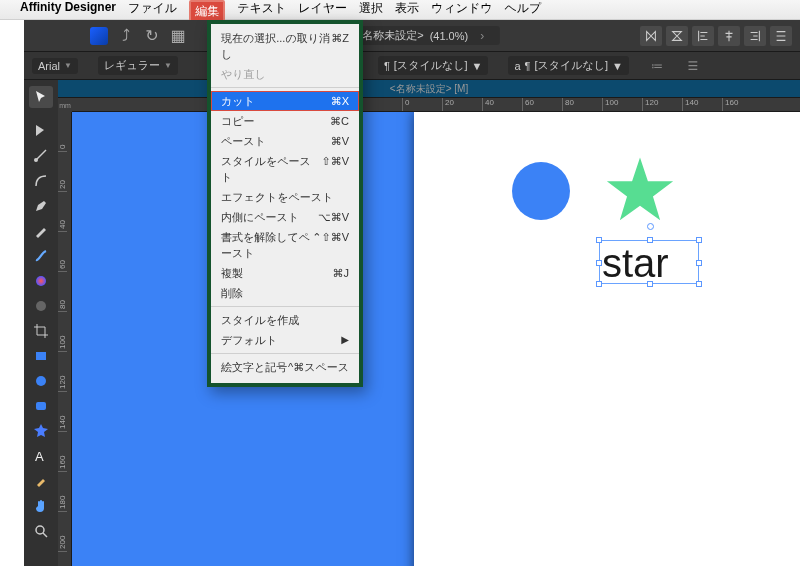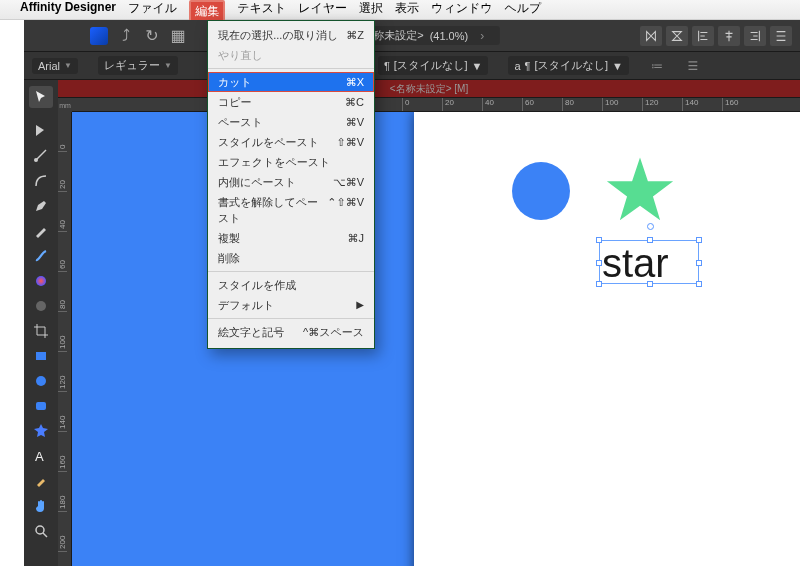--- a/index.html
+++ b/index.html
@@ -6,21 +6,21 @@
 body { width: 800px; height: 566px; background: #fff; overflow: hidden; position: relative; }
 
 
 .macmenu { position: absolute; top: 0; left: 0; right: 0; height: 20px; background: linear-gradient(#f6f6f6,#e9e9e9); display: flex; align-items: flex-start; font-size: 12px; padding: 0 8px; gap: 12px; border-bottom: 1px solid #d0d0d0; }
 .macmenu .apple { font-size: 13px; }
 .macmenu .appname { font-weight: 600; }
 .macmenu .mitem { cursor: default; }
 .macmenu .mhl { background: #da4a3e; color:#fff; padding: 1px 4px; border: 2px solid #e57b6f; border-radius:2px; }
 
 
-.dropdown { position: absolute; top: 20px; left: 207px; width: 168px; background: #efefef; border: 1px solid #14532d; box-shadow: 4px 6px 14px rgba(0,0,0,0.35); font-size: 11px; padding: 4px 0 6px; }
+.dropdown { position: absolute; top: 20px; left: 207px; width: 156px; background: #efefef; border: 4px solid #14532d; box-shadow: 4px 6px 14px rgba(0,0,0,0.35); font-size: 11px; padding: 4px 0 6px; }
 .dropdown .row { display: flex; justify-content: space-between; padding: 2px 10px; color: #333; line-height:16px; }
 .dropdown .row.disabled { color: #a0a0a0; }
 .dropdown .row.highlight { background: #1e72ee; color: #fff; outline: 1.5px solid #d94a3e; outline-offset:-1px; }
 .dropdown .sep { height: 1px; background: #cfcfcf; margin: 3px 0; }
 .dropdown .arrow { font-size:10px; }
 
 
 .appwin { position: absolute; top: 20px; left: 24px; right: 0; bottom: 0; background: #2a2a2a; }
 .traffic { position:absolute; top:8px; left:8px; display:flex; gap:6px; }
 .traffic span{ width:10px; height:10px; border-radius:50%; display:block;}
@@ -35,21 +35,21 @@
 .rightbtns{position:absolute; right:8px; top:6px; display:flex; gap:4px;}
 .rightbtns .rb{width:22px;height:20px;background:#4a4a4a;border-radius:2px;display:flex;align-items:center;justify-content:center;}
 .rightbtns svg{width:14px;height:14px;stroke:#ccc;fill:none;stroke-width:1.2;}
 
 .optbar{position:absolute; top:32px; left:0; right:0; height:28px; background:#343434; display:flex; align-items:center; padding:0 8px; gap:20px; border-bottom:1px solid #1a1a1a; font-size:11px; color:#ccc;}
 .optbar .dd{display:flex; align-items:center; gap:4px; background:#2a2a2a; padding:2px 6px; border-radius:3px;}
 .optbar .dd .car{font-size:8px;color:#888;}
 .optbar .chip{background:#2a2a2a; padding:2px 6px; border-radius:3px; color:#ccc; display:flex; align-items:center; gap:4px;}
 .optbar .ic{width:16px;height:16px;display:flex;align-items:center;justify-content:center;color:#888;font-size:12px;}
 
-.tabstrip{position:absolute; top:60px; left:34px; right:0; height:18px; background:#7f1d1d; border-bottom:1px solid #1a1a1a; font-size:10px; color:#999; text-align:center; line-height:18px;}
+.tabstrip{position:absolute; top:60px; left:34px; right:0; height:18px; background:#0c4a6e; border-bottom:1px solid #1a1a1a; font-size:10px; color:#999; text-align:center; line-height:18px;}
 
 .ruler-h{position:absolute; top:78px; left:48px; right:0; height:14px; background:#3a3a3a; color:#aaa; font-size:8px; display:flex; border-bottom:1px solid #1a1a1a;}
 .ruler-h .tick{position:relative; width:40px; border-left:1px solid #666; padding-left:2px; line-height:10px;}
 .ruler-v{position:absolute; top:92px; left:34px; width:14px; bottom:0; background:#3a3a3a; color:#aaa; font-size:8px; border-right:1px solid #1a1a1a;}
 .ruler-v .vt{height:40px; border-top:1px solid #666; writing-mode:vertical-rl; transform:rotate(180deg); padding-top:2px;}
 .ruler-corner{position:absolute; top:78px; left:34px; width:14px; height:14px; background:#3a3a3a; color:#999; font-size:7px; display:flex; align-items:center; justify-content:center;}
 
 .toolcol{position:absolute; top:60px; left:0; width:34px; bottom:0; background:#313131; display:flex; flex-direction:column; align-items:center; padding-top:6px; gap:3px;}
 .toolcol .tool{width:24px;height:22px;display:flex;align-items:center;justify-content:center;border-radius:3px;}
 .toolcol .tool.sel{background:#4a4a4a;}

